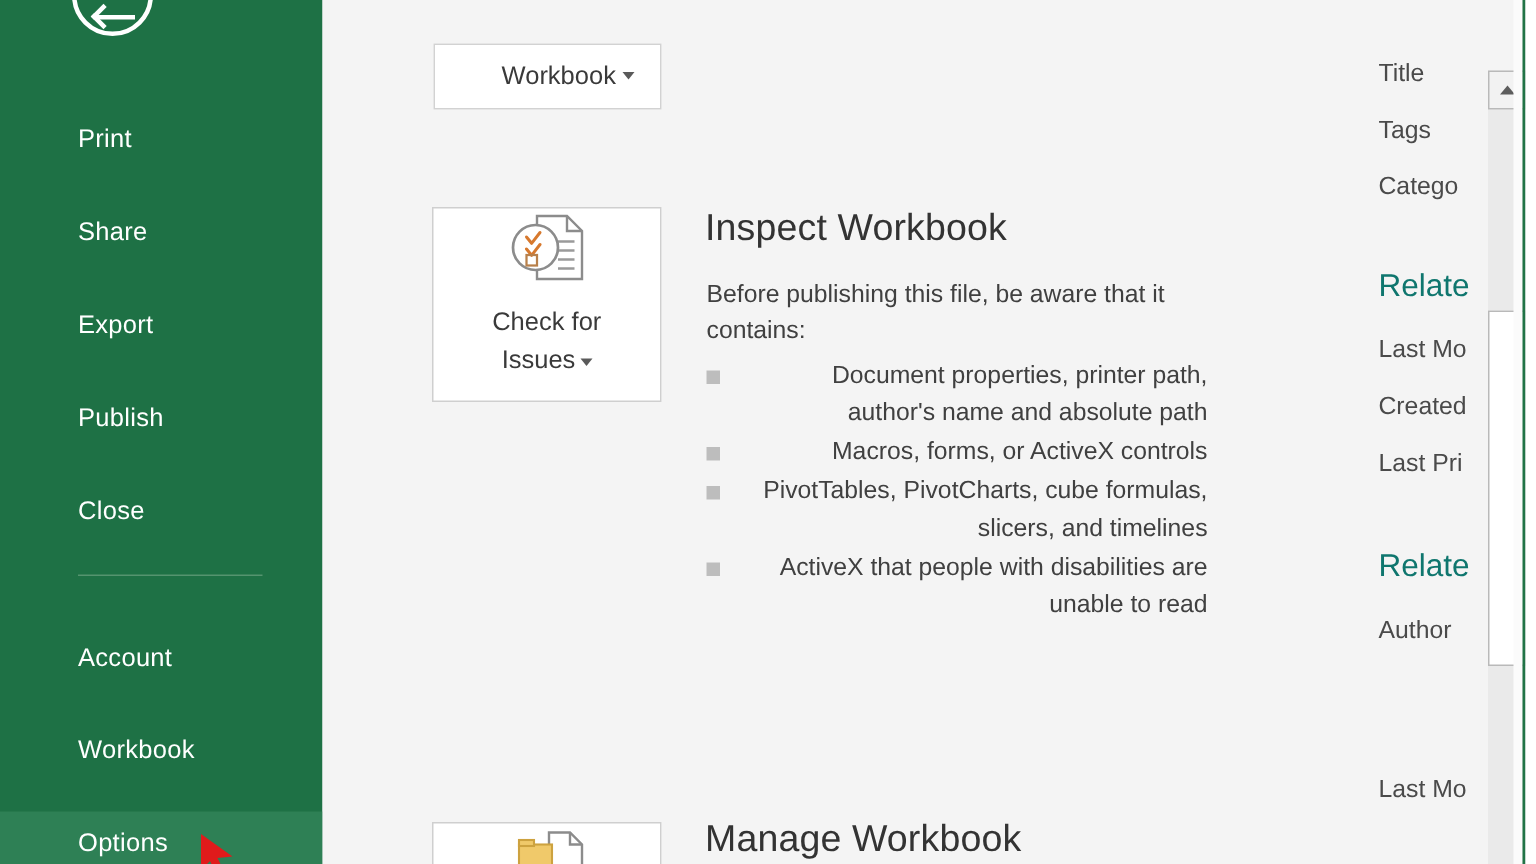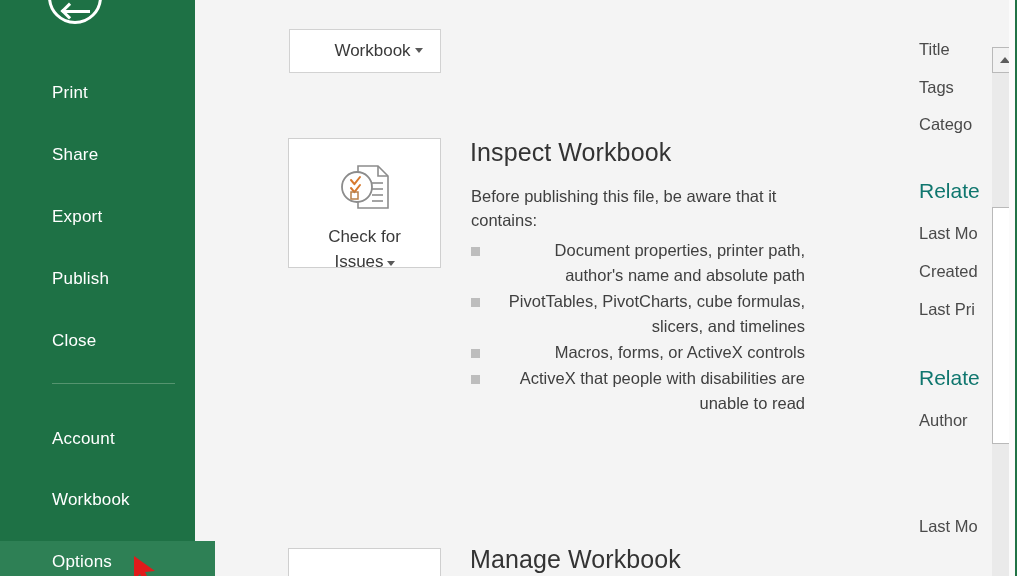--- a/index.html
+++ b/index.html
@@ -14,21 +14,21 @@
     position: relative;
     width: 1024px; height: 576px;
     background: #f4f4f4;
     overflow: hidden;
   }
 
   
   #sidebar {
     position: absolute;
     left: 0; top: 0;
-    width: 195px; height: 576px;
+    width: 215px; height: 576px;
     background: #1e7145;
   }
   #back-button {
     position: absolute;
     left: 48px; top: -30px;
     width: 54px; height: 54px;
     border: 3px solid #ffffff;
     border-radius: 50%;
     background: transparent;
   }
@@ -113,21 +113,20 @@
   
   .tile {
     position: absolute;
     width: 153px; height: 130px;
     background: #ffffff;
     border: 1px solid #cfcfcf;
     display: flex;
     flex-direction: column;
     align-items: center;
     justify-content: flex-start;
-    padding-top: 22px;
   }
   #check-issues-tile { left: 73px; top: 138px; }
   #manage-workbook-tile { left: 73px; top: 548px; }
   .tile-icon { width: 58px; height: 54px; }
   .tile-label {
     margin-top: 9px;
     text-align: center;
     font-size: 17px;
     line-height: 25px;
     color: #3a3a3a;
@@ -329,22 +328,22 @@
         <span>Check for</span><br>
         <span>Issues</span><span class="caret-down"></span>
       </span>
     </div>
 
     <div class="section-heading" id="inspect-heading">Inspect Workbook</div>
     <div id="inspect-intro">Before publishing this file, be aware that it contains:</div>
 
     <ul id="inspect-list">
       <li><span class="bullet-square"></span><span>Document properties, printer path, author's name and absolute path</span></li>
+      <li><span class="bullet-square"></span><span>Macros, forms, or ActiveX controls</span></li>
       <li><span class="bullet-square"></span><span>PivotTables, PivotCharts, cube formulas, slicers, and timelines</span></li>
-      <li><span class="bullet-square"></span><span>Macros, forms, or ActiveX controls</span></li>
       <li><span class="bullet-square"></span><span>ActiveX that people with disabilities are unable to read</span></li>
     </ul>
 
     <div class="tile" id="manage-workbook-tile">
       <span class="tile-icon">
         <svg viewBox="0 0 58 54" width="58" height="54">
           <path d="M30 6 H44 L52 14 V40 H30 Z" fill="#ffffff" stroke="#8c8c8c" stroke-width="1.6"></path>
           <path d="M44 6 V14 H52" fill="none" stroke="#8c8c8c" stroke-width="1.6"></path>
           <rect x="10" y="14" width="22" height="16" fill="#f0c96a" stroke="#cda23f" stroke-width="1.4"></rect>
           <rect x="10" y="11" width="10" height="4" fill="#f0c96a" stroke="#cda23f" stroke-width="1.4"></rect>

